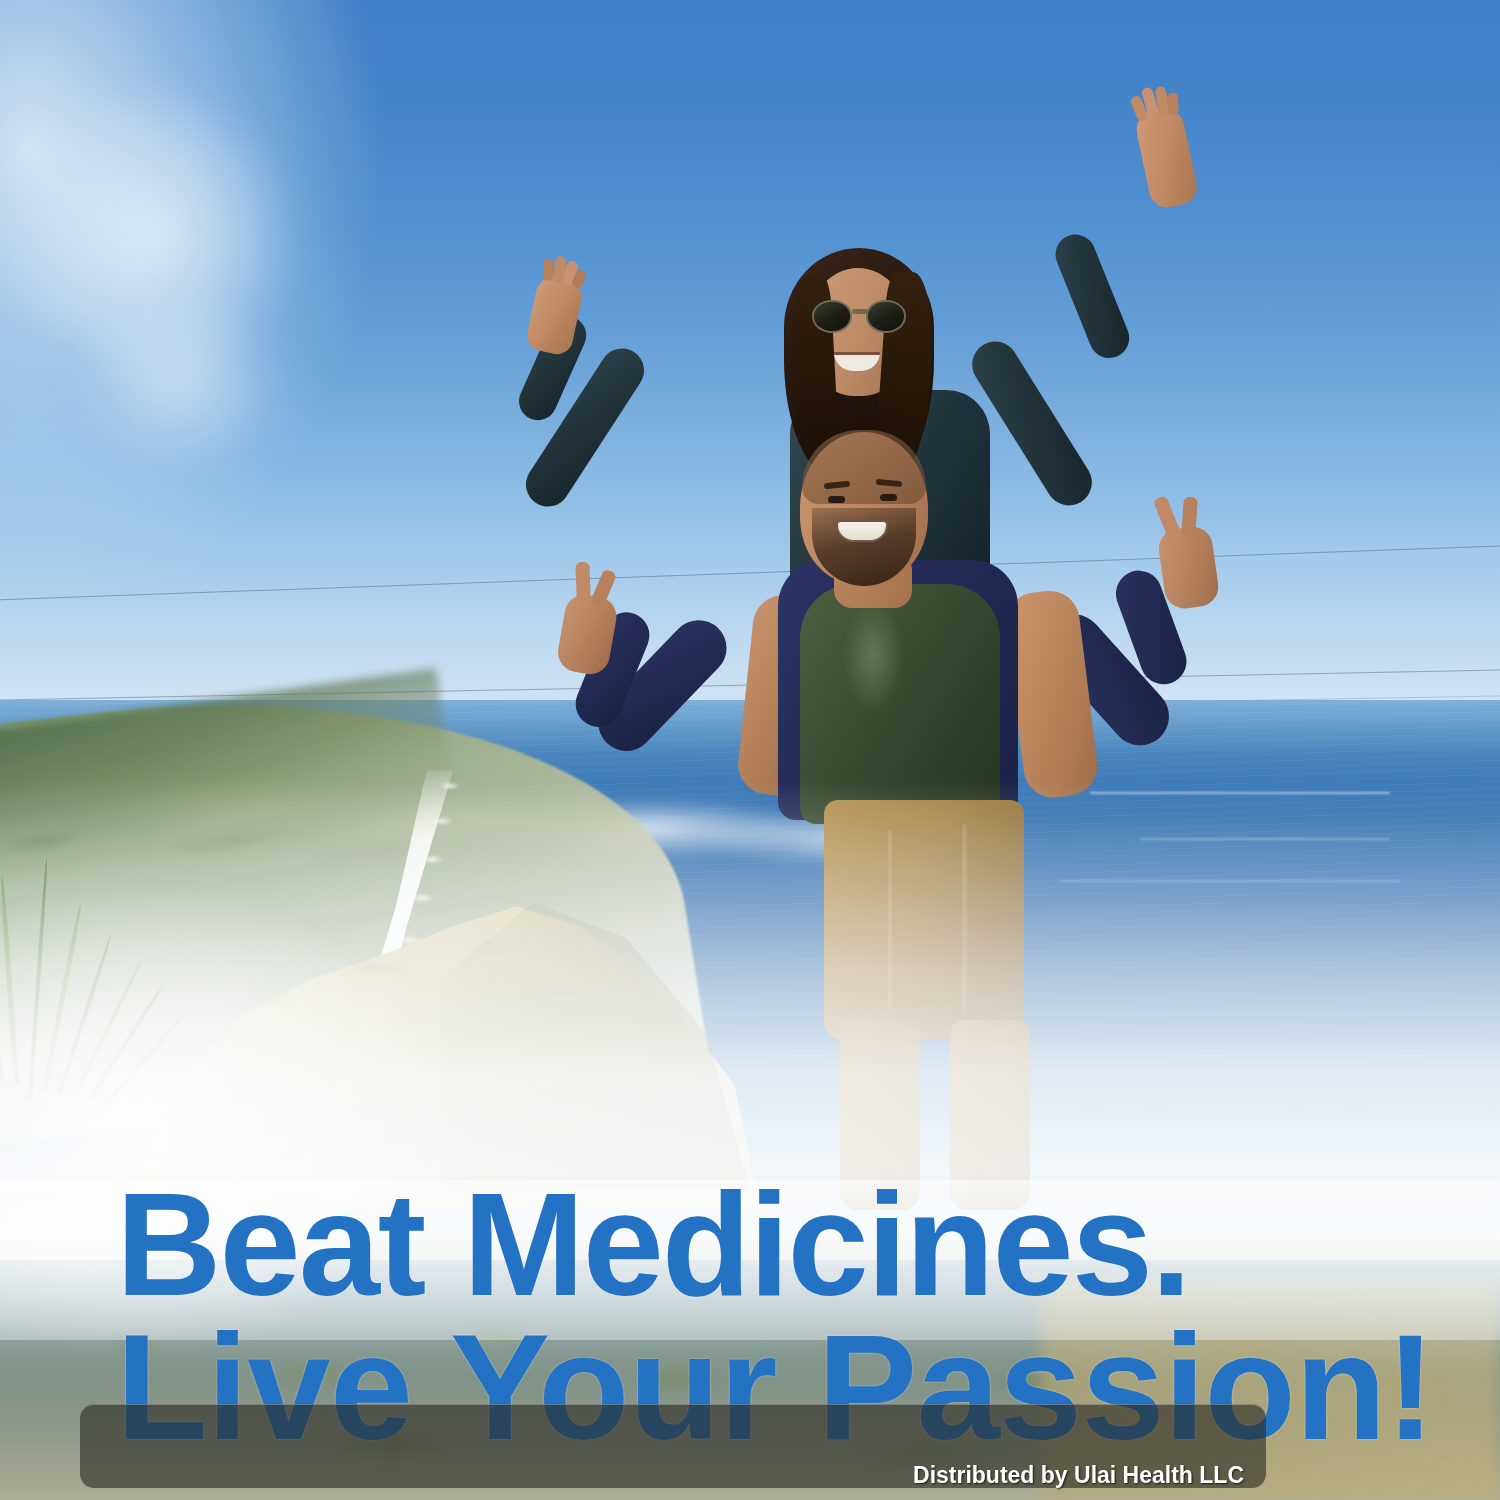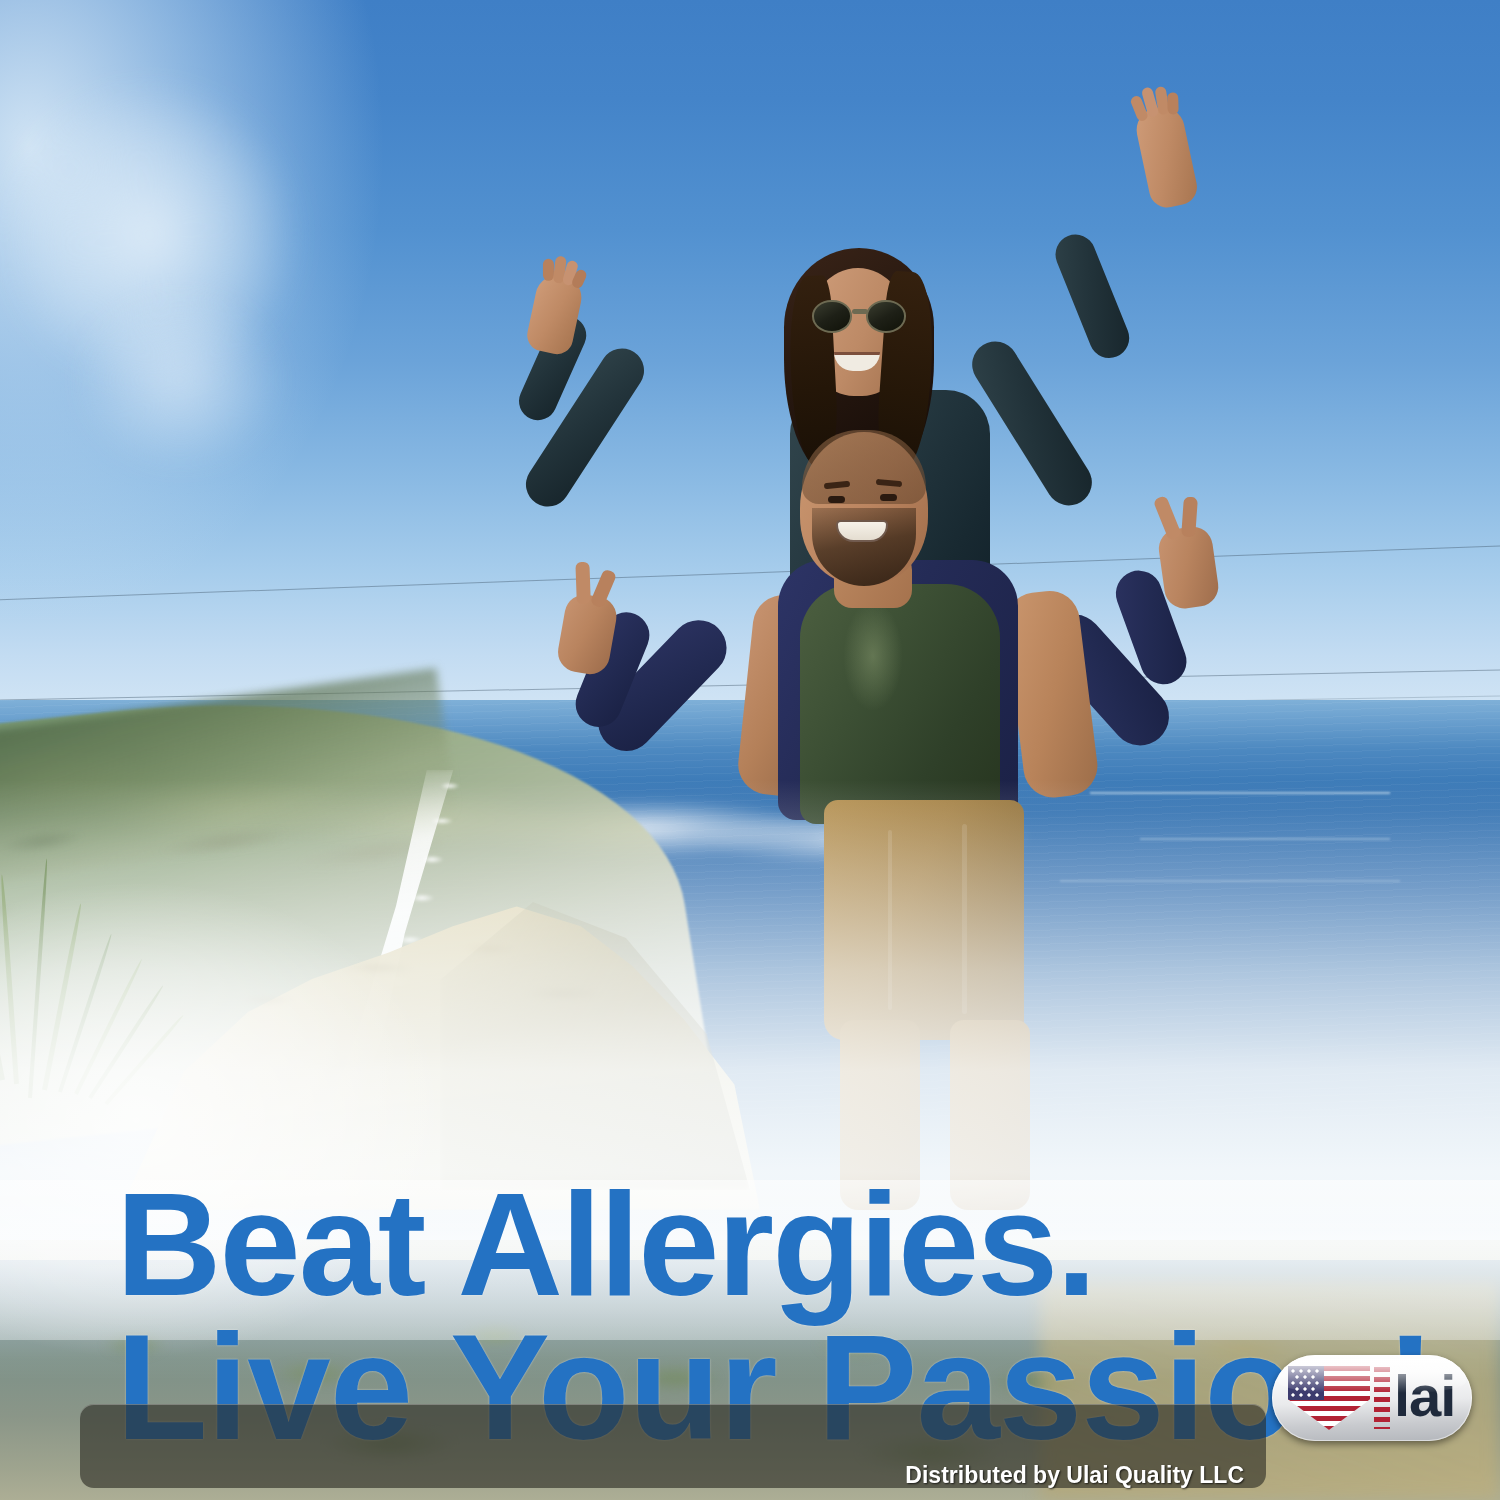--- a/index.html
+++ b/index.html
@@ -591,32 +591,22 @@
 
   <div class="soil"></div>
   <div class="soil-veg"></div>
   <div class="soil-right-warm"></div>
 
   <div class="haze"></div>
   <div class="haze-left"></div>
   <div class="haze-bottomfade"></div>
 
   <div class="headline">
-    <span>Beat Allergies.</span>
+    <span>Beat Medicines.</span>
     <span class="l2">Live Your Passion!</span>
   </div>
 
   <div class="banner">
-    <div class="banner-sub">Distributed by Ulai Quality LLC</div>
+    <div class="banner-sub">Distributed by Ulai Health LLC</div>
   </div>
 
-  <div class="logo">
-    <div class="logo-flag">
-      <div class="flag-stripes"></div>
-      <div class="flag-canton"></div>
-      <div class="flag-stars"></div>
-    </div>
-    <div class="logo-ustem"></div>
-    <div class="logo-text">lai</div>
-    <div class="logo-gloss"></div>
-  </div>
 
 </div>
 
 </body></html>

